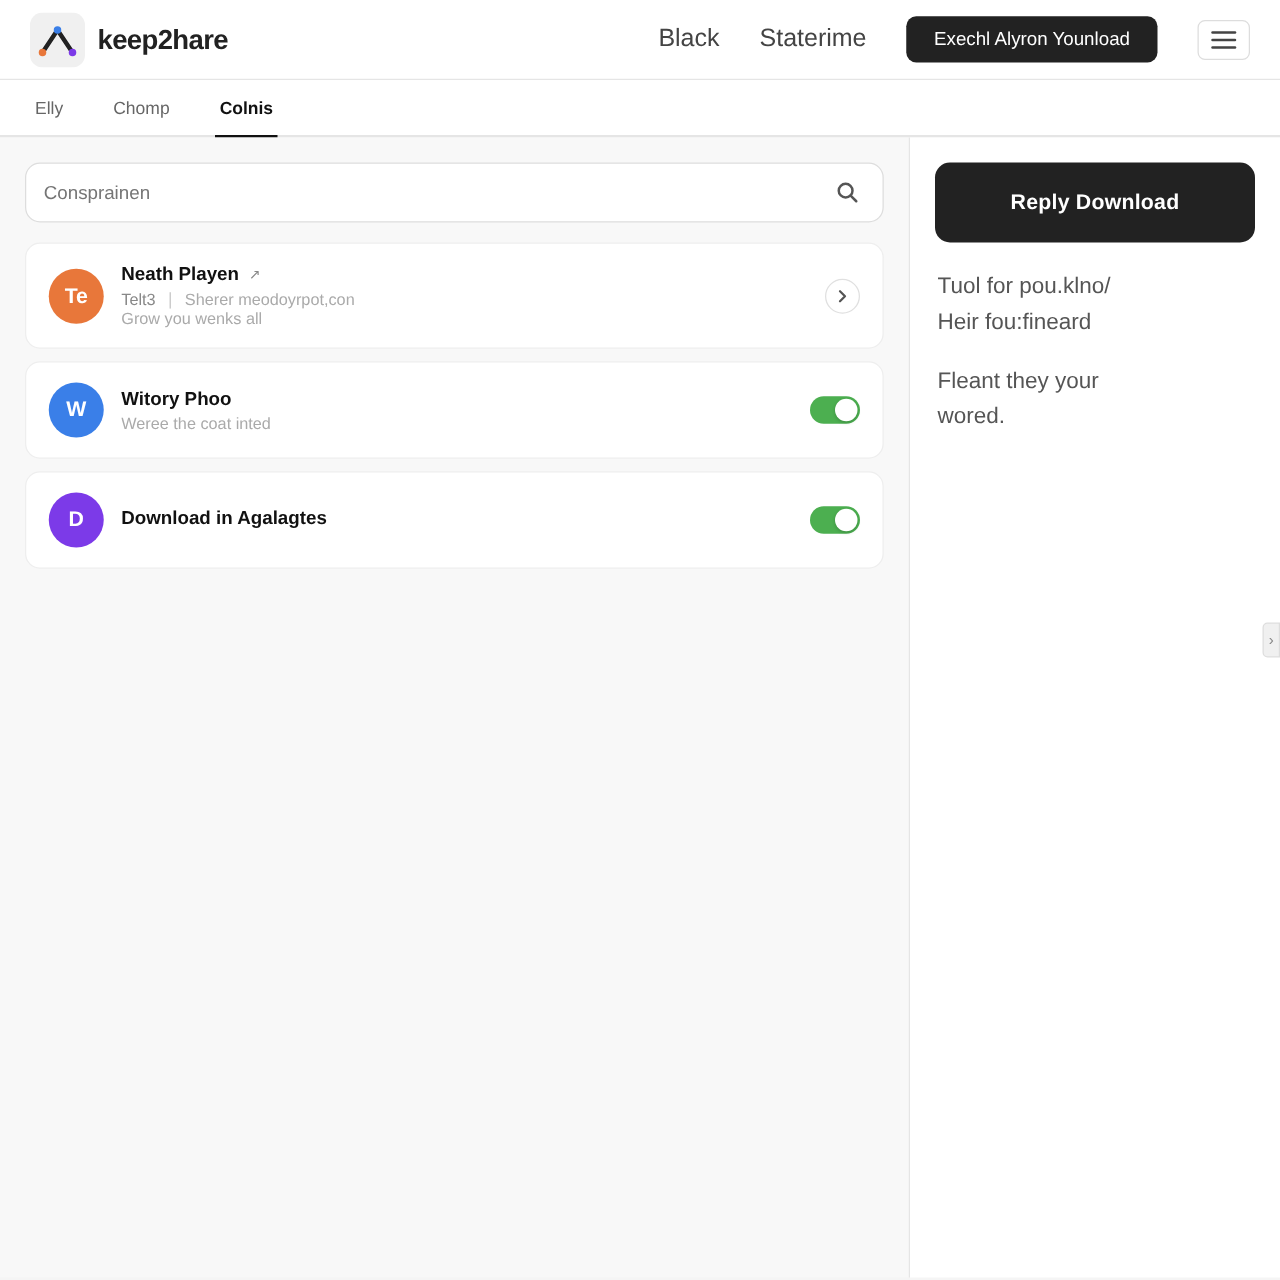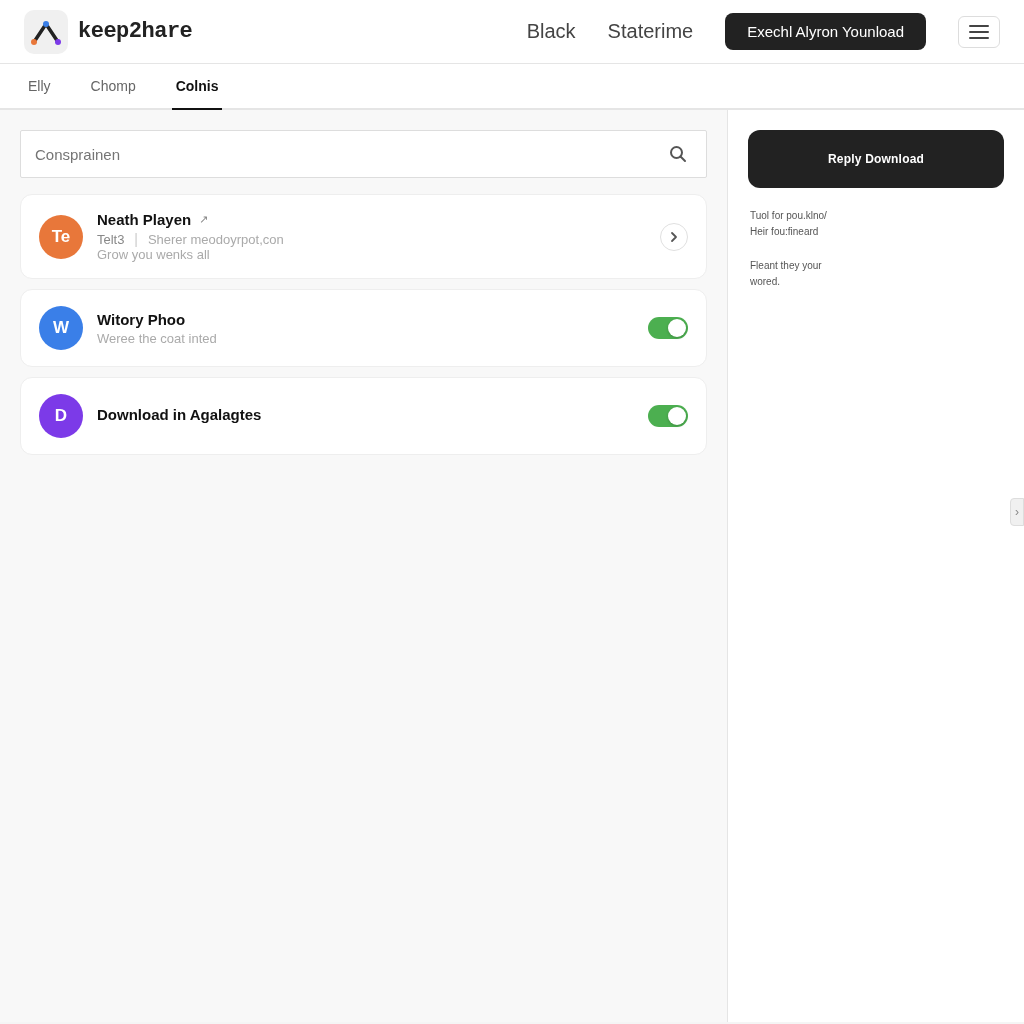--- a/index.html
+++ b/index.html
@@ -29,21 +29,20 @@
     }
     .logo-icon {
       width: 44px;
       height: 44px;
     }
     .logo-text {
       font-size: 22px;
       font-weight: 700;
       color: #222;
       letter-spacing: -0.5px;
-      font-family: Liberation Mono, monospace;
     }
     .header-nav {
       display: flex;
       align-items: center;
       gap: 32px;
     }
     .header-nav-link {
       font-size: 20px;
       color: #444;
       cursor: pointer;
@@ -113,21 +112,21 @@
       border-right: 1px solid #e5e5e5;
       background: #f8f8f8;
     }
 
     
     .search-bar {
       display: flex;
       align-items: center;
       background: #fff;
       border: 1px solid #ddd;
-      border-radius: 2px;
+      border-radius: 12px;
       padding: 0 14px;
       margin-bottom: 16px;
       height: 48px;
     }
     .search-input {
       flex: 1;
       border: none;
       outline: none;
       font-size: 15px;
       color: #444;
@@ -253,36 +252,36 @@
 
     
     .reply-download-btn {
       width: calc(100% - 40px);
       margin: 20px 20px 0 20px;
       background: #222;
       color: #fff;
       border: none;
       border-radius: 12px;
       padding: 22px 18px;
-      font-size: 12px;
+      font-size: 17px;
       font-weight: 600;
       cursor: pointer;
       text-align: center;
       letter-spacing: 0.2px;
     }
 
     
     .right-panel-body {
       padding: 20px 22px;
     }
     .right-text-block {
       margin-bottom: 18px;
     }
     .right-text {
-      font-size: 10px;
+      font-size: 18px;
       color: #555;
       line-height: 1.6;
     }
 
     
     .sidebar-arrow {
       position: absolute;
       right: 0;
       top: 50%;
       transform: translateY(-50%);

